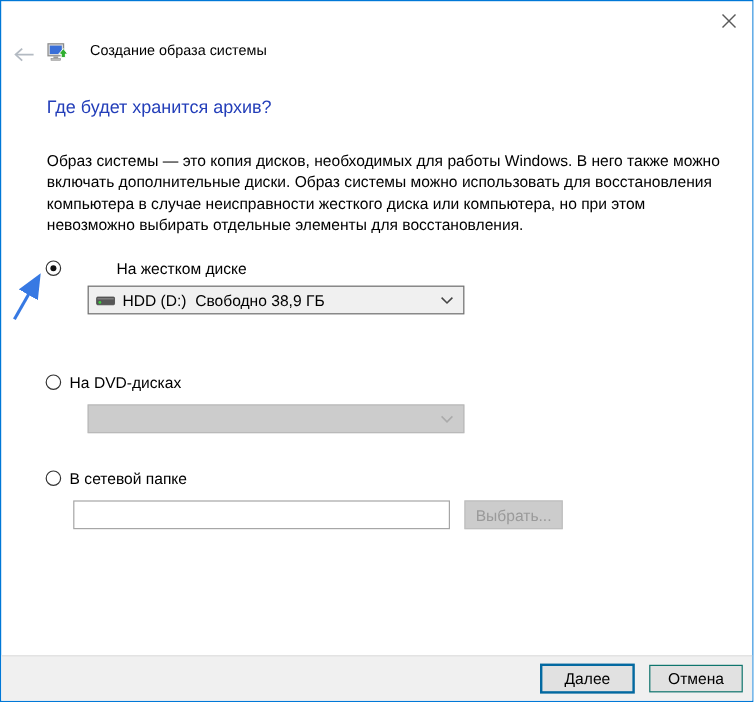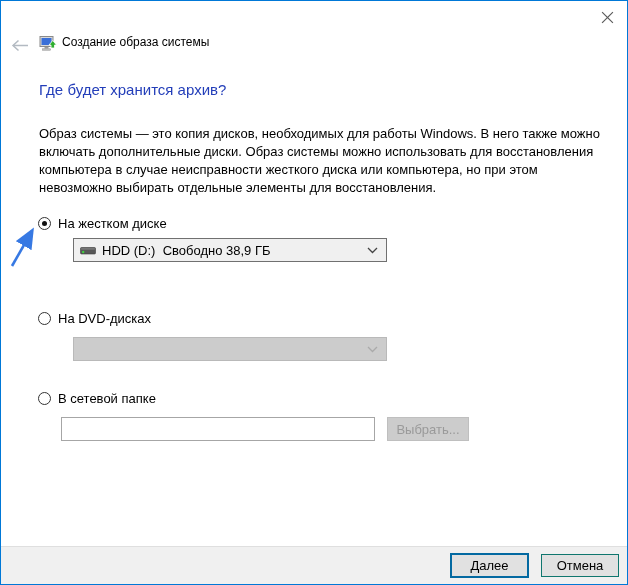--- a/index.html
+++ b/index.html
@@ -22,21 +22,21 @@
     cursor:default;
   }
   .header { position:absolute; left:0; top:30px; width:100%; height:28px; }
   .back-btn {
     position:absolute; left:9px; top:6px;
     width:20px; height:16px;
     display:flex; align-items:center; justify-content:center;
   }
   .app-icon { position:absolute; left:38px; top:3px; width:18px; height:18px; }
   .app-title {
-    position:absolute; left:61px; top:4px;
+    position:absolute; left:74px; top:4px;
     font-size:12px; color:#000000; white-space:nowrap;
   }
 
   
   .heading {
     position:absolute; left:38px; top:80px;
     font-size:15px; color:#233eb9; white-space:nowrap;
   }
   .description {
     position:absolute; left:38px; top:124px; width:565px;
@@ -131,21 +131,21 @@
 
   <svg class="annotation-arrow" width="42" height="50" viewBox="0 0 42 50">
     <defs>
       <marker id="ah" markerWidth="9" markerHeight="8" refX="6.5" refY="3.5" orient="auto">
         <path d="M0,0 L8,3.5 L0,7 z" fill="#3779e3"></path>
       </marker>
     </defs>
     <line x1="5" y1="46" x2="25" y2="11" stroke="#3779e3" stroke-width="2.6" marker-end="url(#ah)"></line>
   </svg>
 
-  <div class="radio-row" style="left:37px; top:215px;">
+  <div class="radio-row" style="left:37px; top:215px;gap:39px;">
     <span class="radio checked">
         <span class="dot"></span>
       </span>
     <span class="radio-label">На жестком диске</span>
   </div>
   <div class="combo" style="top:237px;">
     <svg width="16" height="13" viewBox="0 0 16 13">
       <rect x="0.5" y="3.5" width="15" height="6.5" rx="1" fill="#575757" stroke="#3d3d3d" stroke-width="0.6"></rect>
       <rect x="1.2" y="4.2" width="13.6" height="1.4" fill="#7d7d7d"></rect>
       <circle cx="3.2" cy="8" r="1.2" fill="#3fd03f"></circle>

